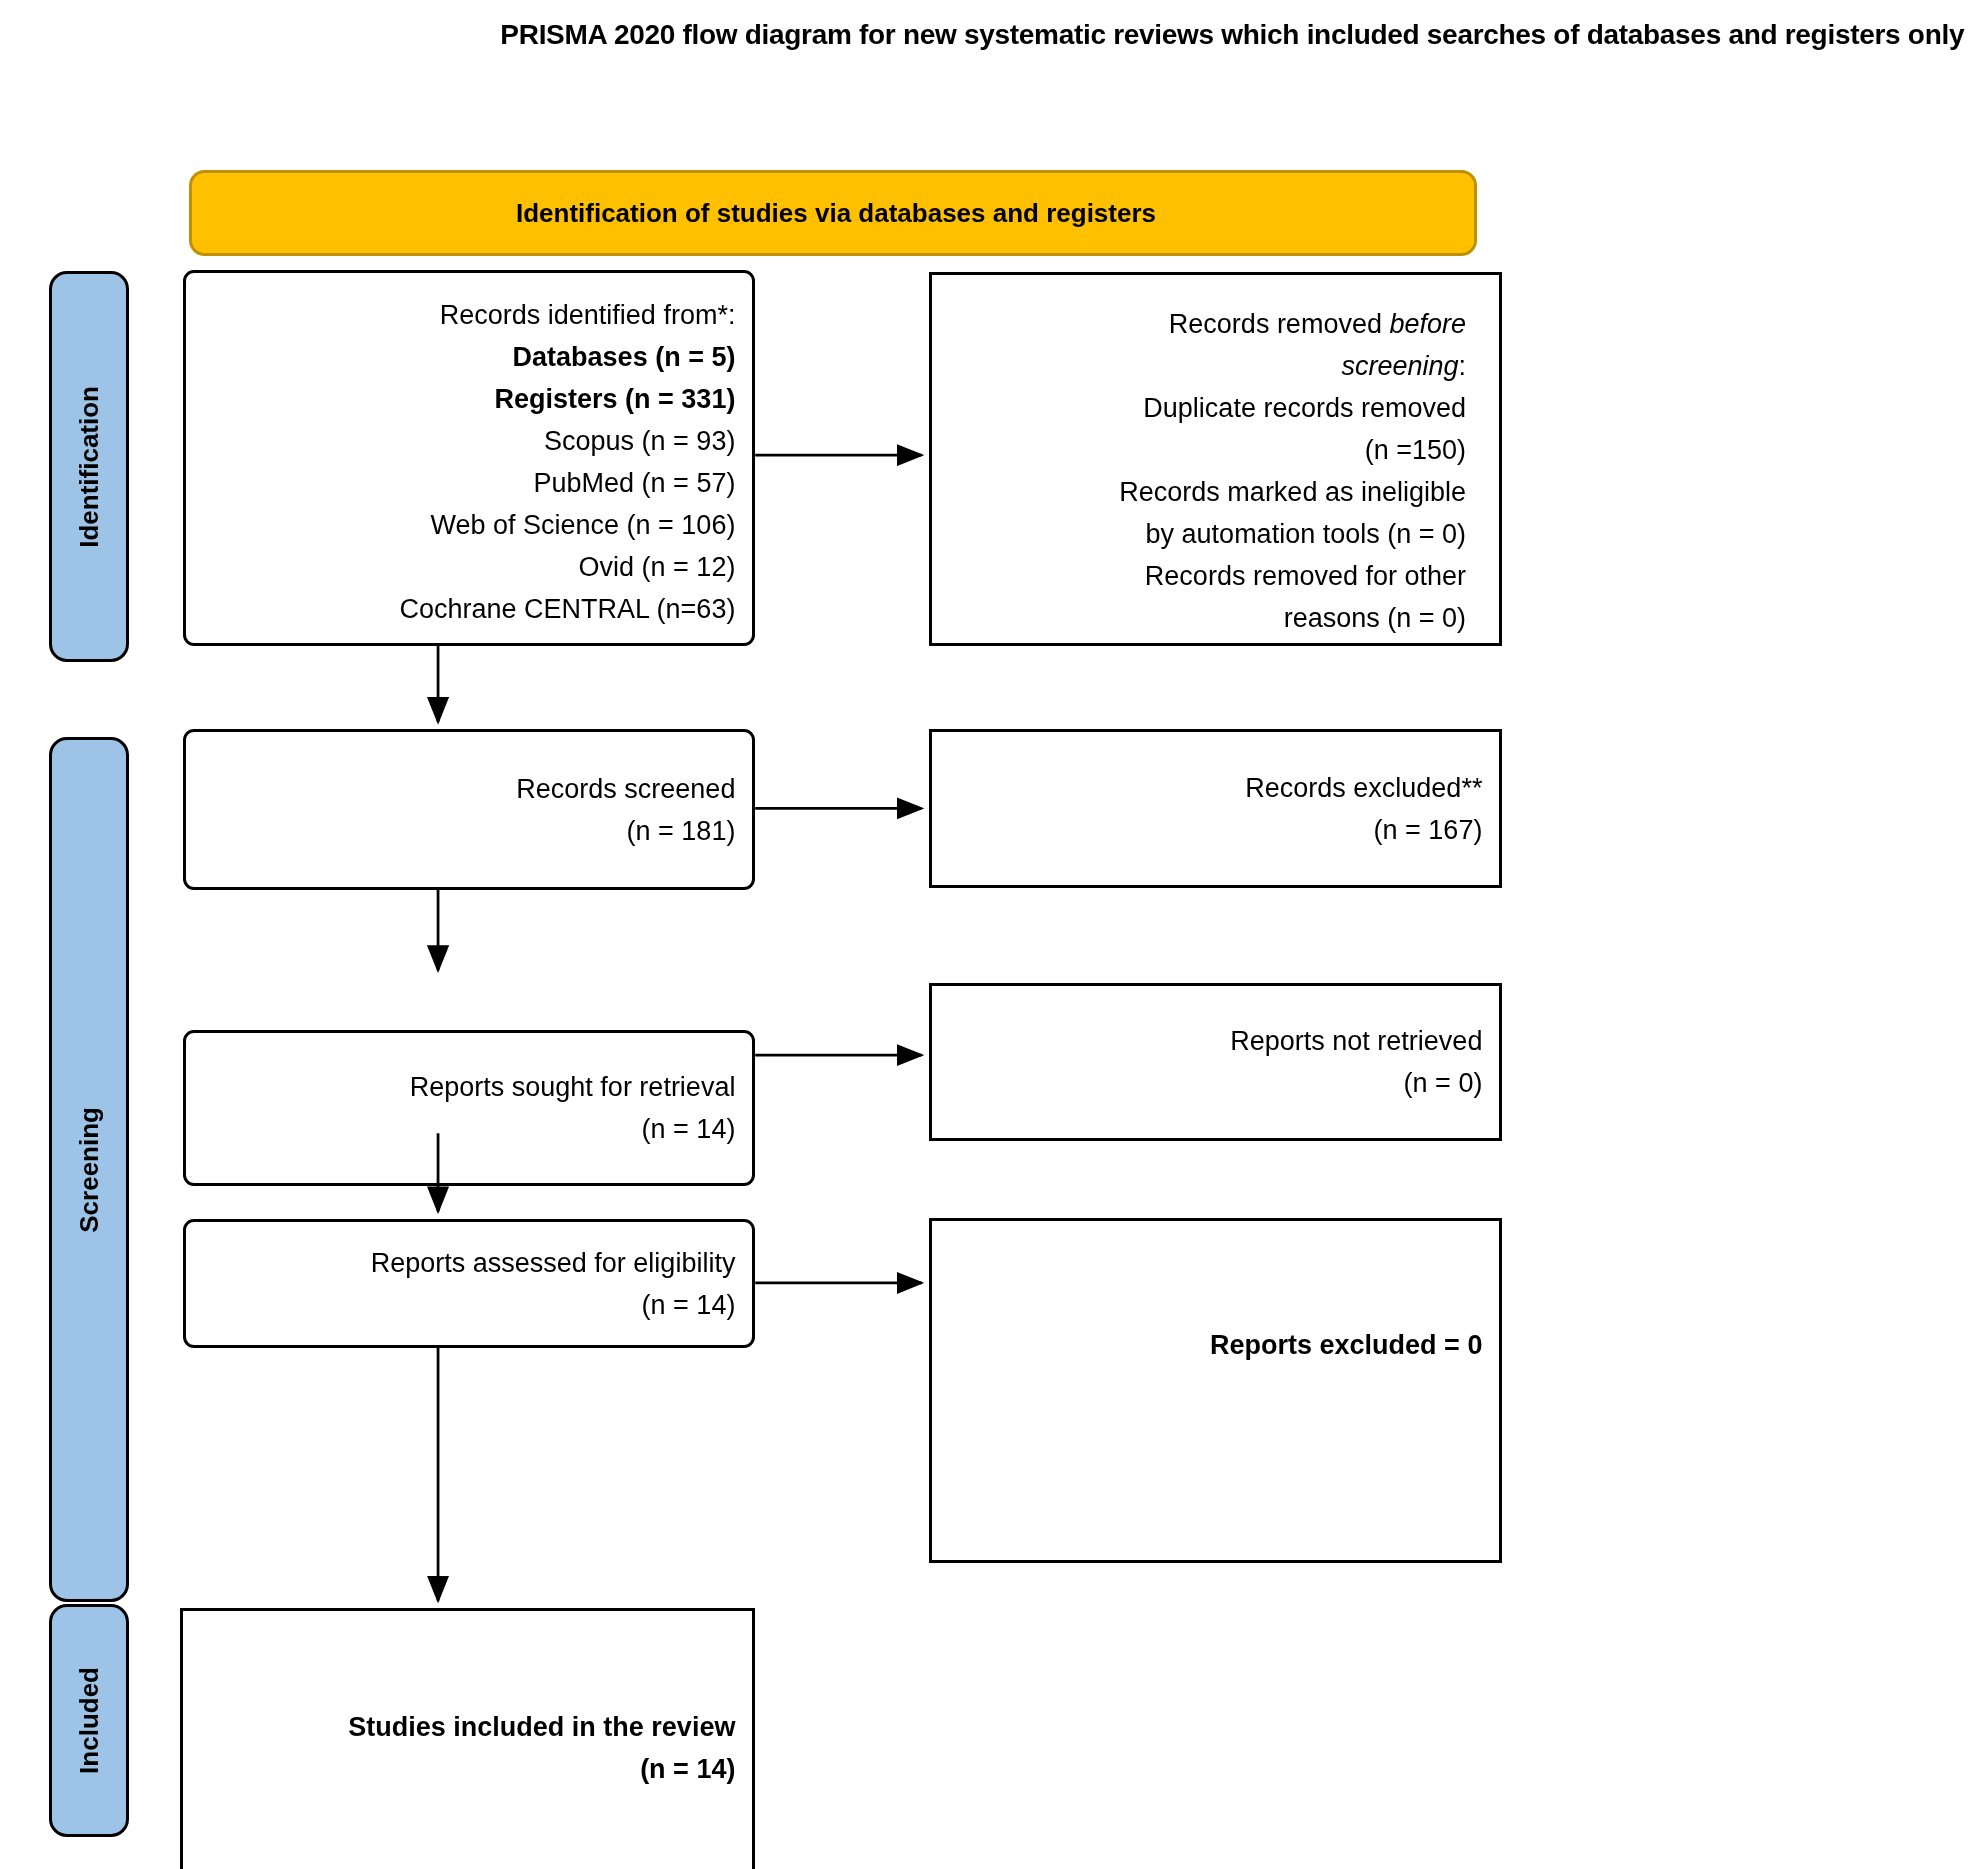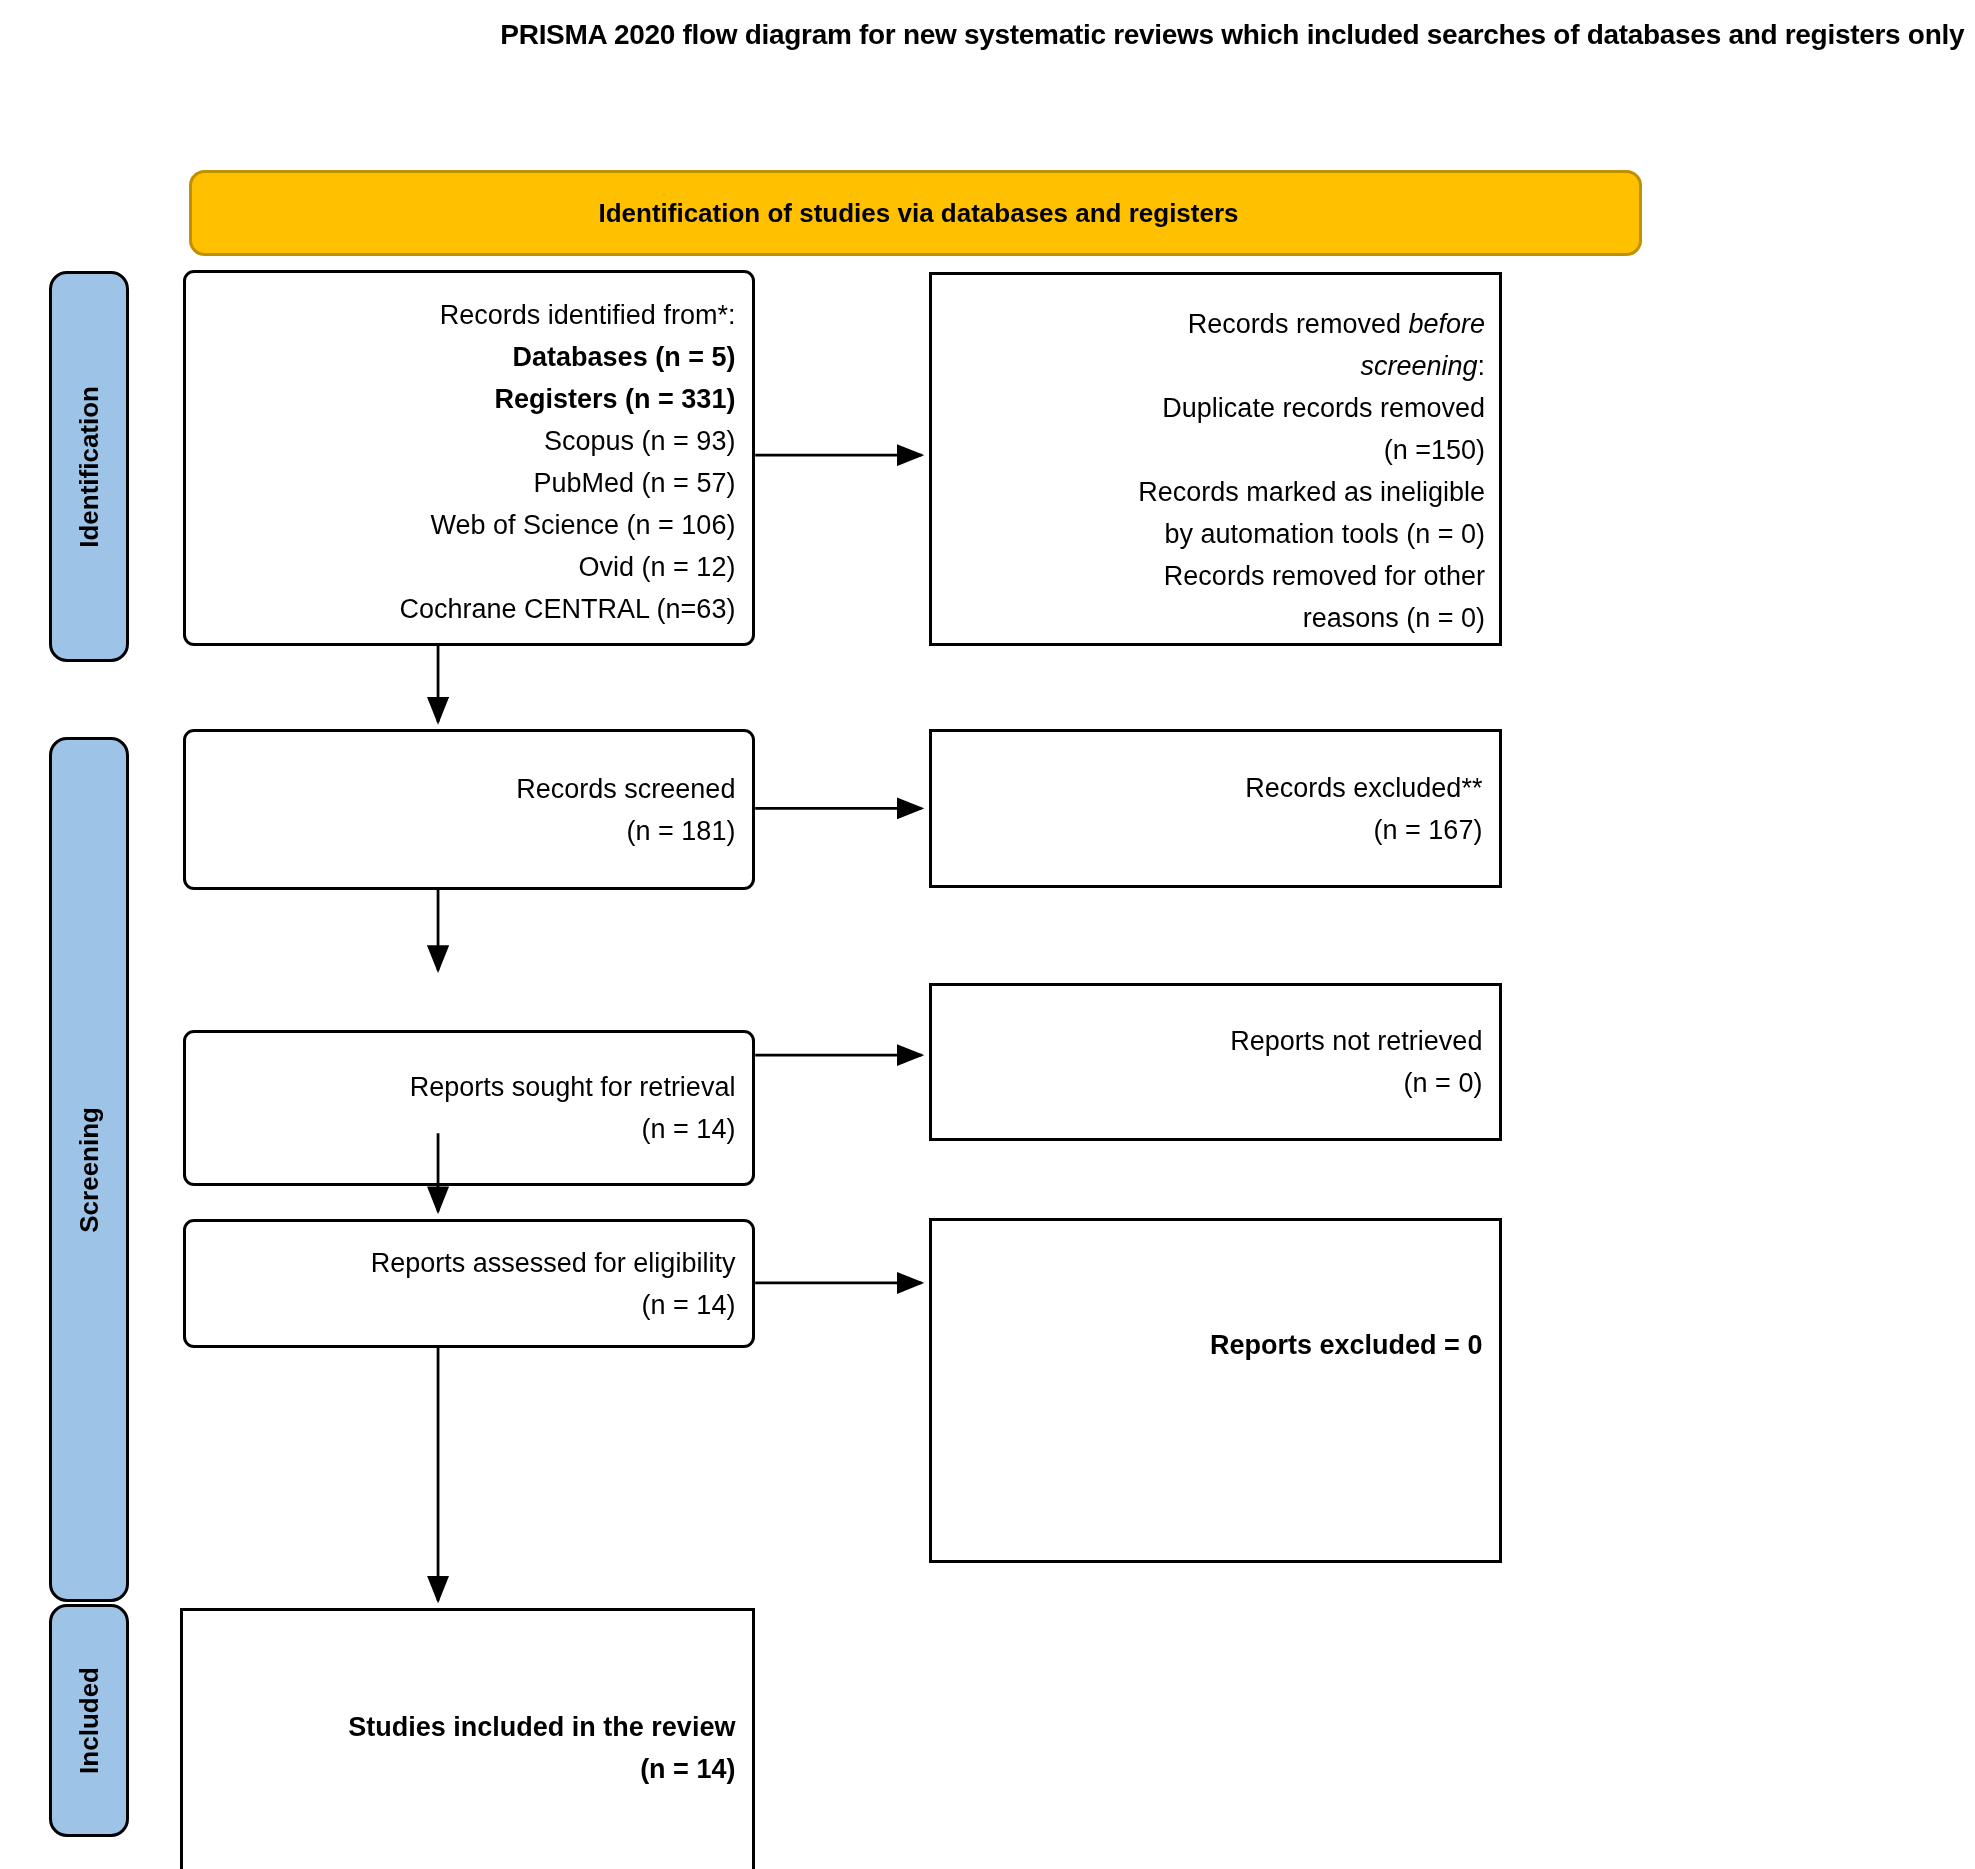--- a/index.html
+++ b/index.html
@@ -23,21 +23,21 @@
     top: 19px;
     width: 1952px;
     font-size: 28px;
     font-weight: bold;
     letter-spacing: -0.3px;
   }
   .banner {
     position: absolute;
     left: 189px;
     top: 170px;
-    width: 1453px;
+    width: 1288px;
     height: 86px;
     box-sizing: border-box;
     background: #FFC000;
     border: 3.9px solid #BF9000;
     border-radius: 15.5px;
     display: flex;
     align-items: center;
     justify-content: center;
     padding-left: 6px;
   }
@@ -73,21 +73,21 @@
     box-sizing: border-box;
     background: #ffffff;
     border: 3.3px solid #000000;
     font-size: 27px;
     line-height: 42px;
   }
   .col-left  { left: 183px;  width: 572px; border-radius: 11px; }
   .col-right { left: 929px; width: 573px; }
 
   .box-a { top: 270px;  height: 376px; padding: 21px 16.6px 0 32px; }
-  .box-b { top: 272px;  height: 374px; padding: 28px 14px 0 43px; }
+  .box-b { top: 272px;  height: 374px; padding: 28px 33px 0 43px; }
   .box-c { top: 729px; height: 161px; }
   .box-d { top: 729px; height: 159px; }
   .box-e { top: 1030px; height: 156px; }
   .box-f { top: 983px; height: 158px; }
   .box-g { top: 1219px; height: 129px; }
   .box-h { top: 1218px; height: 345px; padding: 103px 16.6px 0 32px; }
   .box-i { left: 180px; width: 575px; top: 1608px; height: 280px; font-weight: bold; }
 
   .vcenter {
     display: flex;

